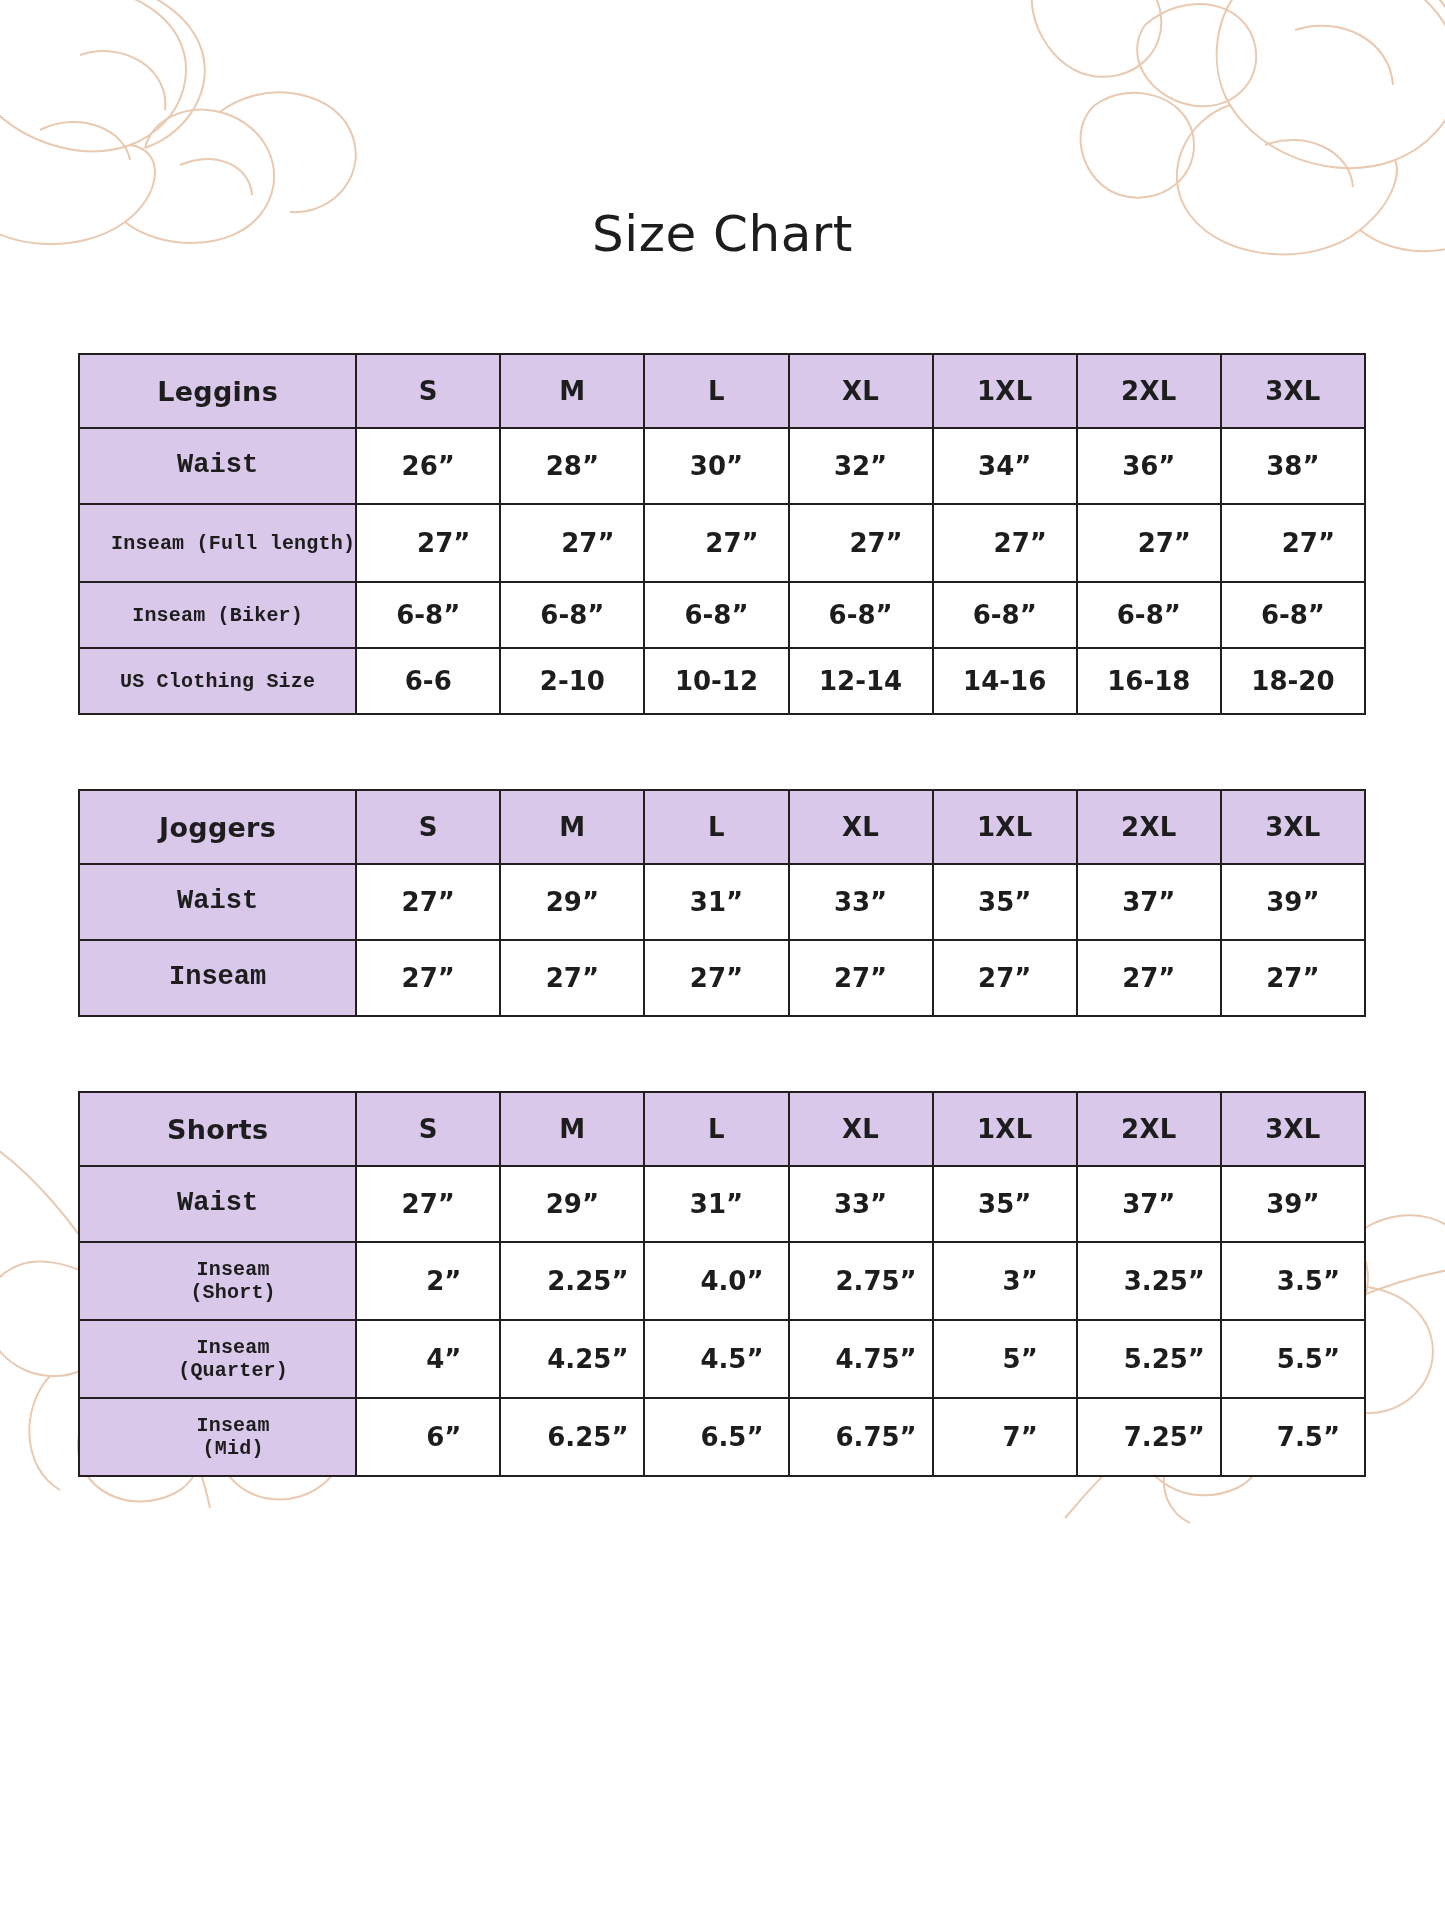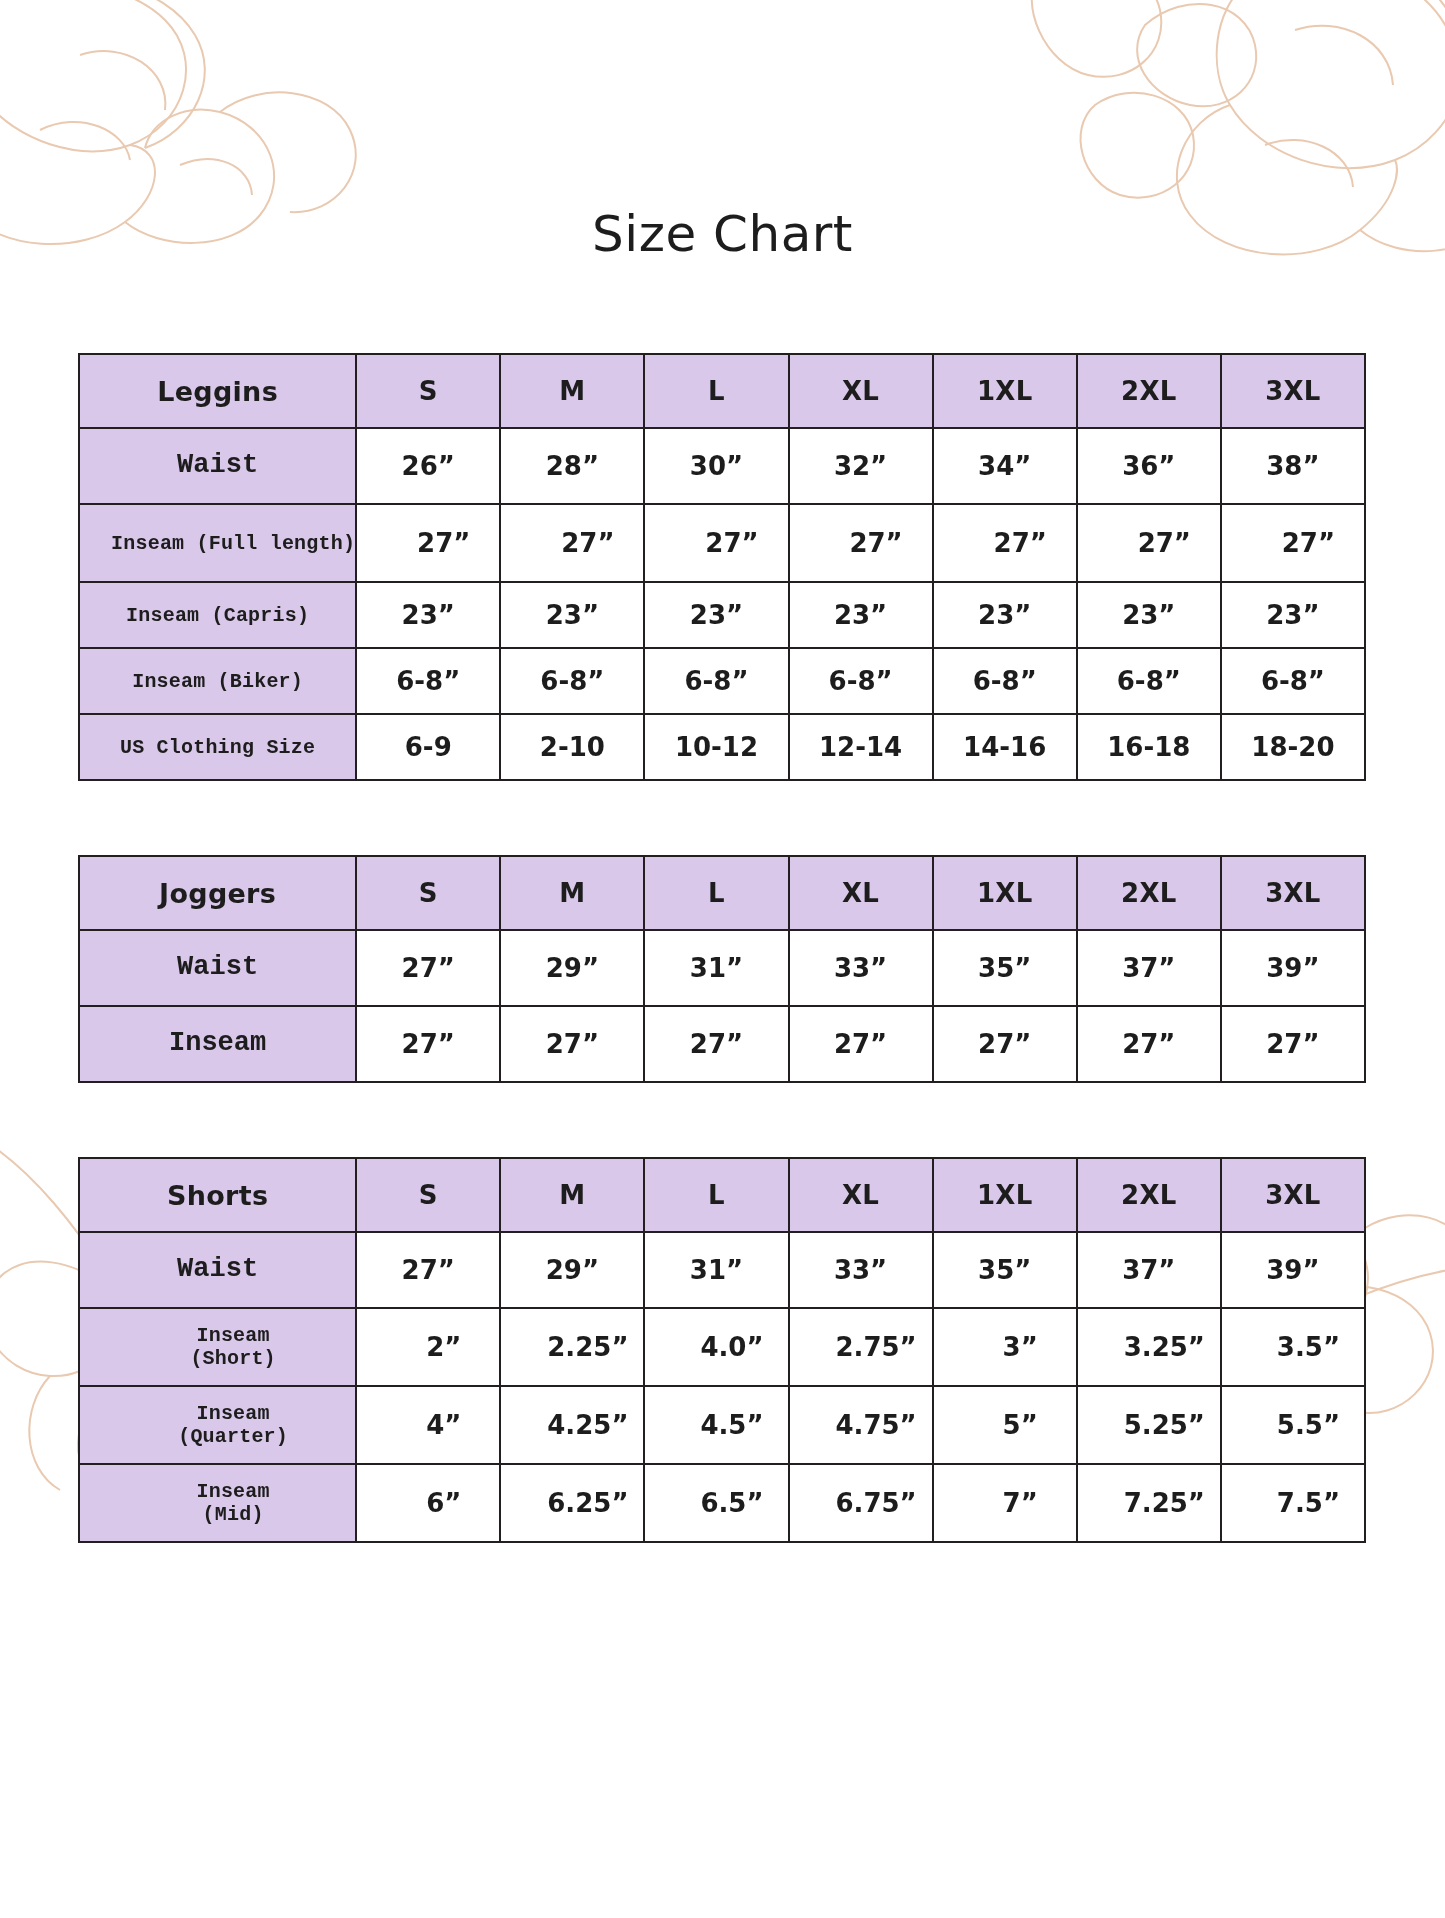--- a/index.html
+++ b/index.html
@@ -205,42 +205,32 @@
           <td class="rowlabel small">Inseam (Full length)</td>
           <td class="value">27”</td>
           <td class="value">27”</td>
           <td class="value">27”</td>
           <td class="value">27”</td>
           <td class="value">27”</td>
           <td class="value">27”</td>
           <td class="value">27”</td>
         </tr>
         <tr class="r-norm">
-          <td class="rowlabel small">Inseam (Capris)</td>
-          <td class="value">23”</td>
-          <td class="value">23”</td>
-          <td class="value">23”</td>
-          <td class="value">23”</td>
-          <td class="value">23”</td>
-          <td class="value">23”</td>
-          <td class="value">23”</td>
-        </tr>
-        <tr class="r-norm">
           <td class="rowlabel small">Inseam (Biker)</td>
           <td class="value">6-8”</td>
           <td class="value">6-8”</td>
           <td class="value">6-8”</td>
           <td class="value">6-8”</td>
           <td class="value">6-8”</td>
           <td class="value">6-8”</td>
           <td class="value">6-8”</td>
         </tr>
         <tr class="r-norm">
           <td class="rowlabel small">US Clothing Size</td>
-          <td class="value">6-9</td>
+          <td class="value">6-6</td>
           <td class="value">2-10</td>
           <td class="value">10-12</td>
           <td class="value">12-14</td>
           <td class="value">14-16</td>
           <td class="value">16-18</td>
           <td class="value">18-20</td>
         </tr>
       </tbody>
     </table>
 

